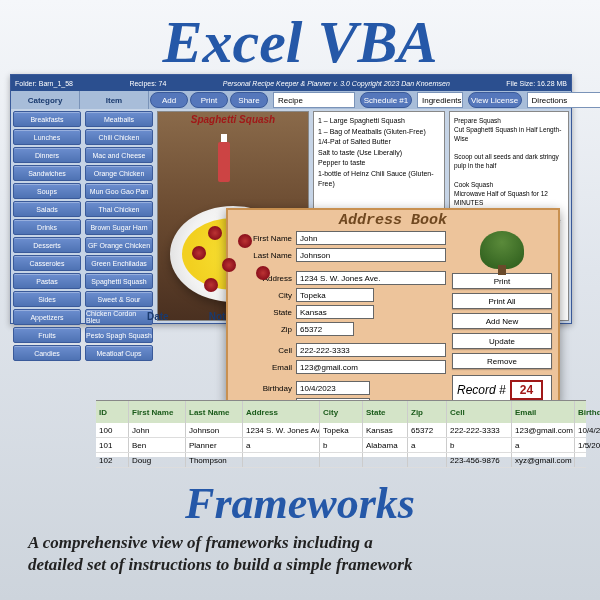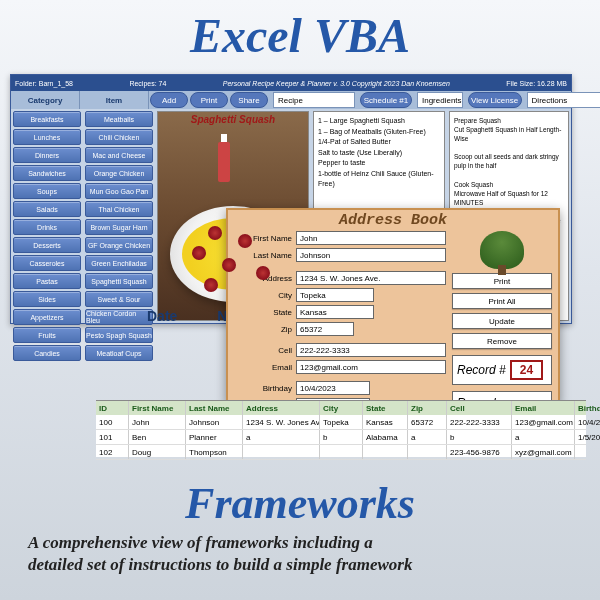--- a/index.html
+++ b/index.html
@@ -1,17 +1,17 @@
 <!DOCTYPE html>
 <html><head>
 <meta charset="utf-8">
 <style>
   body{margin:0;font-family:Arial,sans-serif;background:#e8ebef;overflow:hidden}
   .page{width:600px;height:600px;position:relative;background:linear-gradient(180deg,#f5f7fa 0%,#e0e5ec 45%,#cdd4dc 100%)}
-  .title-main{font-family:'Brush Script MT',cursive;font-style:italic;font-size:48px;font-weight:700;color:#2558a8;text-align:center;padding-top:8px}
+  .title-main{font-family:'Brush Script MT',cursive;font-style:italic;font-size:60px;font-weight:700;color:#2558a8;text-align:center;padding-top:8px}
   .title-sub{font-family:'Brush Script MT',cursive;font-style:italic;font-size:44px;font-weight:700;color:#2558a8;text-align:center;margin-top:8px}
   .tagline{font-family:'Times New Roman',serif;font-style:italic;font-weight:700;font-size:17px;color:#222;text-align:left;padding:0 28px;line-height:1.3}
 
   
   .app{position:absolute;left:10px;top:74px;width:560px;height:248px;background:#c6d4e6;border:1px solid #3a5a9a;box-shadow:0 2px 6px rgba(0,0,0,.3)}
   .app-hdr{background:#2b4f8f;color:#fff;height:16px;font-size:7px;display:flex;align-items:center;padding:0 4px;justify-content:space-between}
   .app-hdr .mid{font-style:italic}
   .toolbar{background:#a8bdd9;height:18px;display:flex;font-size:8px}
   .toolbar .col-h{flex:0 0 68px;border-right:1px solid #7a93b8;display:flex;align-items:center;justify-content:center;font-weight:700;color:#1a3a6e}
   .toolbar .tbtn{flex:0 0 36px;background:#5577bb;color:#fff;border:1px solid #3a5a9a;margin:1px;display:flex;align-items:center;justify-content:center;border-radius:8px}
@@ -23,40 +23,40 @@
   .photo{flex:0 0 150px;background:#fff;border:1px solid #888;margin:2px;position:relative}
   .photo-title{position:absolute;top:2px;left:0;right:0;font-size:10px;font-weight:700;color:#a01818;font-style:italic;text-align:center;z-index:2}
   .plate{position:absolute;left:12px;bottom:18px;width:126px;height:96px;background:radial-gradient(circle,#fff 0%,#f2f2f2 60%,#d4d4d4 100%);border-radius:50%;box-shadow:0 4px 8px rgba(0,0,0,.3)}
   .plate::after{content:"";position:absolute;top:12px;left:12px;right:12px;bottom:12px;background:radial-gradient(circle,#f7e033 0%,#f2d020 70%);border-radius:50%}
   .meatball{position:absolute;width:14px;height:14px;background:radial-gradient(circle,#b33,#701);border-radius:50%;z-index:3}
   .bg-photo{position:absolute;inset:0;background:linear-gradient(180deg,#8a6a4a 0%,#6a4a30 50%,#4a3020 100%)}
   .bottle{position:absolute;top:30px;left:60px;width:12px;height:40px;background:#c44;border-radius:2px;z-index:2}
   .bottle::before{content:"";position:absolute;top:-8px;left:3px;width:6px;height:8px;background:#fff}
   .ing-col{flex:1 1 0;background:#fff;border:1px solid #888;margin:2px;font-size:7px;padding:4px;line-height:1.5}
   .dir-col{flex:0 0 110px;background:#fff;border:1px solid #888;margin:2px;font-size:6.5px;padding:4px;line-height:1.4}
-  .bottombar{position:absolute;bottom:0;left:136px;height:14px;font-size:14px;display:flex;align-items:center;color:#1a3a6e;font-weight:700;gap:40px}
+  .bottombar{position:absolute;bottom:0;left:136px;height:14px;font-size:10px;display:flex;align-items:center;color:#1a3a6e;font-weight:700;gap:40px}
 
   
   .addr{position:absolute;left:226px;top:208px;width:330px;height:192px;background:#edc49b;border:2px solid #c89050;box-shadow:0 3px 10px rgba(0,0,0,.4);font-size:9px}
   .addr-hdr{text-align:center;font-family:Liberation Mono, monospace;font-size:15px;font-style:italic;color:#704820;padding:2px;font-weight:700}
   .addr-body{display:flex;padding:0 6px;gap:6px}
   .addr-left{flex:1}
   .addr-right{flex:0 0 100px}
   .fld{display:flex;align-items:center;margin-bottom:3px}
   .fld label{flex:0 0 58px;text-align:right;padding-right:4px;font-size:8px}
   .fld .inp{flex:1;background:#fff;border:1px solid #666;height:12px;font-size:8px;padding:0 3px;display:flex;align-items:center}
   .abtn{background:#fff;border:1px solid #666;height:14px;margin-bottom:4px;display:flex;align-items:center;justify-content:center;font-size:8px;box-shadow:0 1px 1px rgba(0,0,0,.2)}
   .rec-box{background:#fff;border:1px solid #666;margin-top:6px;padding:4px;display:flex;align-items:center;gap:4px;font-size:12px;font-style:italic}
   .rec-box .val{border:2px solid #a01818;padding:1px 8px;color:#a01818;font-weight:700;font-style:normal}
   .tree{width:44px;height:38px;background:radial-gradient(circle at 50% 30%,#5a8a3a,#2a5a1a);border-radius:50% 50% 40% 40%;margin:0 auto 4px;position:relative}
   .tree::after{content:"";position:absolute;bottom:-6px;left:18px;width:8px;height:10px;background:#6a4a2a}
 
   
   .table{position:absolute;left:96px;top:400px;width:490px;height:56px;background:#fff;font-size:8px;border-top:1px solid #888}
-  .table .trh{display:flex;background:#d4e4c8;font-weight:700;color:#1a5a1a;height:14px}
+  .table .trh{display:flex;background:#d4e4c8;font-weight:700;color:#1a5a1a;height:22px}
   .table .tr{display:flex;height:14px;border-bottom:1px solid #ddd}
   .table .td{flex:0 0 auto;padding:0 3px;border-right:1px solid #ccc;overflow:hidden;white-space:nowrap;display:flex;align-items:center}
   .c0{width:26px}.c1{width:50px}.c2{width:50px}.c3{width:70px}.c4{width:36px}.c5{width:38px}.c6{width:32px}.c7{width:58px}.c8{width:56px}.c9{width:42px}
 
   .houses{position:absolute;bottom:0;left:0;right:0;height:160px;z-index:-1;opacity:.55}
   .house{position:absolute;width:110px;height:90px;background:#fff;box-shadow:0 8px 20px rgba(0,0,0,.12)}
   .house::before{content:"";position:absolute;top:-40px;left:-6px;width:0;height:0;border-left:61px solid transparent;border-right:61px solid transparent;border-bottom:46px solid #f2f4f7}
 </style>
 </head>
 <body>
@@ -199,20 +199,21 @@
           </div>
       <div class="fld">
             <label>Anniversary</label>
             <div class="inp" style="flex:0 0 66px">6/26/2023</div>
           </div>
     </div>
     <div class="addr-right">
       <div class="tree"></div>
       <div class="abtn">Print</div>
       <div class="abtn">Print All</div>
+      <div class="abtn">Add New</div>
       <div class="abtn">Update</div>
       <div class="abtn">Remove</div>
       <div class="rec-box">
         <span>Record #</span>
             <span class="val">24</span>
       </div>
       <div class="rec-box">
         <span>Record Id :</span>
             <span class="val">100</span>
       </div>

